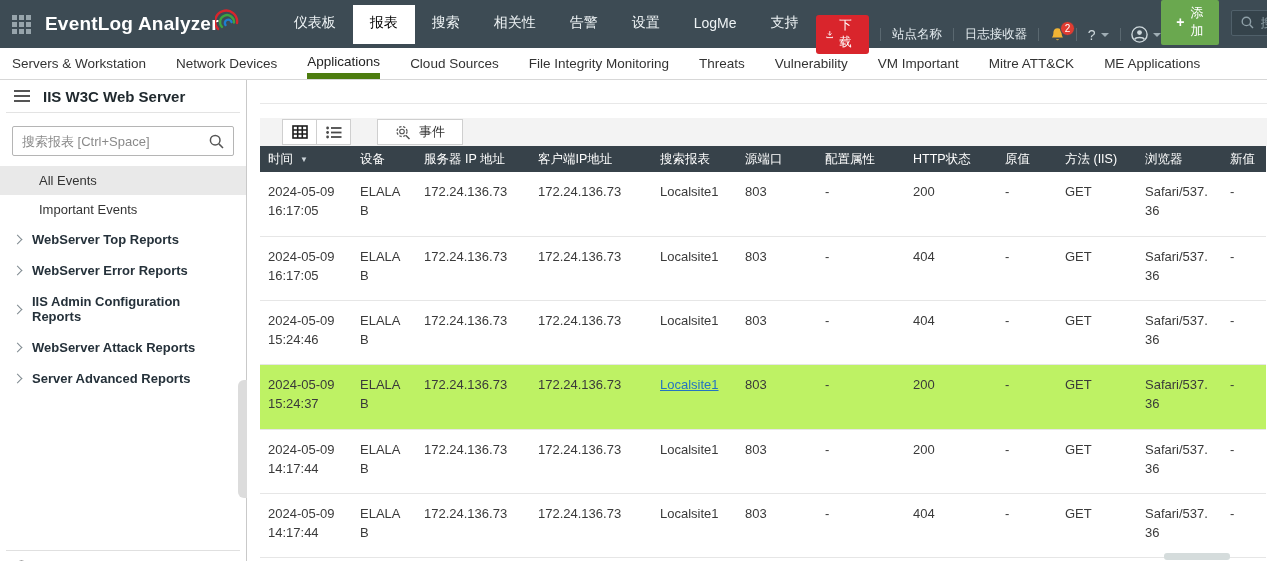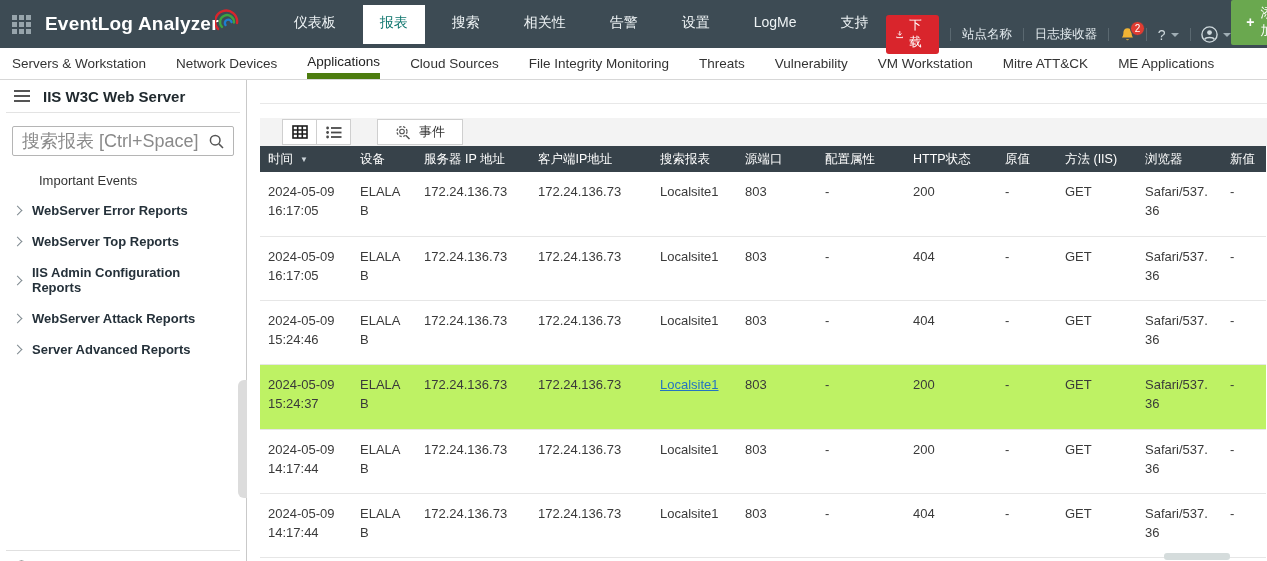--- a/index.html
+++ b/index.html
@@ -10,23 +10,23 @@
   }
 
   
   .topbar { position:relative; height:48px; background:#3d4b54; display:flex; color:#fff; }
   .tb-left { display:flex; align-items:center; padding-left:12px; }
   .appgrid { display:grid; grid-template-columns:repeat(3,5px); grid-template-rows:repeat(3,5px); gap:2px; cursor:pointer; }
   .appgrid span { background:#97a4ab; width:5px; height:5px; }
   .logo-wrap { display:flex; align-items:center; margin-left:14px; }
   .logo-text { font-size:19px; font-weight:bold; color:#fff; letter-spacing:.2px; white-space:nowrap; }
   .swoosh { margin-left:-4px; margin-top:-12px; }
-  .tb-nav { display:flex; align-items:flex-start; margin-left:38px;gap:10px; }
+  .tb-nav { display:flex; align-items:center; margin-left:38px; }
   .tb-nav-item { padding:9px 17px 12px; font-size:14px; color:#eef3f5; cursor:pointer; white-space:nowrap; }
-  .tb-nav-item.active { background:#fff; color:#0f766e; }
+  .tb-nav-item.active { background:#fff; color:#000000; }
   .tb-right { margin-left:auto; display:flex; flex-direction:row; align-items:flex-end; padding:0 10px 3px 0; }
   .tb-row1 { display:flex; align-items:center; height:21px; font-size:12.5px; color:#e3eaee; }
   .tb-row1 .sep { width:1px; height:13px; background:#5a6870; margin:0 11px; }
   .dl-btn { background:#d9252c; border-radius:3px; padding:2px 13px 3px 10px; display:flex; align-items:center; gap:6px; font-size:12.5px; color:#fff; cursor:pointer; }
   .tb-link { cursor:pointer; white-space:nowrap; }
   .bell-wrap { position:relative; cursor:pointer; display:flex; align-items:center; }
   .badge { position:absolute; top:-6px; right:-10px; background:#e03c31; color:#fff; font-size:10px; line-height:13px; min-width:15px; text-align:center; border-radius:8px; padding:0 3px; border:1px solid #3d4b54; }
   .caret-dn { display:inline-block; width:0; height:0; border-left:4px solid transparent; border-right:4px solid transparent; border-top:4px solid #9fadb4; margin-left:5px; }
   .help-q { font-size:14px; color:#cfd9dd; cursor:pointer; display:flex; align-items:center; }
   .avatar-wrap { display:flex; align-items:center; cursor:pointer; }
@@ -47,21 +47,21 @@
   
   .bodyrow { display:flex; height:481px; }
 
   
   .sidebar { position:relative; width:247px; min-width:247px; border-right:1px solid #c9c9c9; background:#fff; }
   .sb-head { display:flex; align-items:center; gap:13px; height:33px; margin:0 6px; padding:0 8px; border-bottom:1px solid #e3e3e3; }
   .hamburger { display:flex; flex-direction:column; gap:3px; cursor:pointer; }
   .hamburger span { width:16px; height:2px; background:#555; }
   .sb-title { font-size:15px; font-weight:bold; color:#20292e; white-space:nowrap; }
   .sb-search { margin:13px 12px 10px; height:30px; border:1px solid #b5b5b5; border-radius:2px; display:flex; align-items:center; padding:0 9px; gap:6px; background:#fff; }
-  .sb-search input { flex:1; min-width:0; border:none; outline:none; font-size:18px; color:#0f766e; font-family:"Liberation Sans",sans-serif; }
+  .sb-search input { flex:1; min-width:0; border:none; outline:none; font-size:13px; color:#0f766e; font-family:"Liberation Sans",sans-serif; }
   .sb-search input::placeholder { color:#8a8a8a; }
   .tree { font-size:13px; }
   .tree-parent { display:flex; align-items:center; gap:11px; padding:8px 14px; font-weight:bold; color:#25313a; cursor:pointer; }
   .chev { width:7px; height:7px; border-right:1.6px solid #7f8a90; border-bottom:1.6px solid #7f8a90; flex:none; }
   .chev.down { transform:rotate(45deg); margin-top:-3px; }
   .chev.right { transform:rotate(-45deg); }
   .tree-child { padding:7px 14px 7px 39px; color:#333; cursor:pointer; }
   .tree-child.selected { background:#e9e9e9; }
   .sb-bottom { position:absolute; left:0; right:0; bottom:-14px; }
   .sb-bottom .divider { border-top:1px solid #e0e0e0; margin:0 6px; }
@@ -179,21 +179,21 @@
   </div>
 
   <div class="subnav">
     <span class="sn-item">Servers &amp; Workstation</span>
     <span class="sn-item">Network Devices</span>
     <span class="sn-item active">Applications</span>
     <span class="sn-item">Cloud Sources</span>
     <span class="sn-item">File Integrity Monitoring</span>
     <span class="sn-item">Threats</span>
     <span class="sn-item">Vulnerability</span>
-    <span class="sn-item">VM Workstation</span>
+    <span class="sn-item">VM Important</span>
     <span class="sn-item">Mitre ATT&amp;CK</span>
     <span class="sn-item">ME Applications</span>
     <div class="sn-right">
       <span class="sn-caret"></span>
 
     </div>
   </div>
 
   <div class="bodyrow">
 
@@ -207,28 +207,29 @@
         <span class="sb-title">IIS W3C Web Server</span>
       </div>
       <div class="sb-search">
         <input type="text" placeholder="搜索报表 [Ctrl+Space]" style="">
         <svg width="15" height="15" viewBox="0 0 15 15">
           <circle cx="6.2" cy="6.2" r="4.8" fill="none" stroke="#555" stroke-width="1.5"></circle>
           <path d="M9.9 9.9 L14 14" stroke="#555" stroke-width="1.5"></path>
         </svg>
       </div>
       <div class="tree">
+        <div class="tree-child selected">All Events</div>
         <div class="tree-child">Important Events</div>
         <div class="tree-parent">
           <i class="chev right"></i>
-          <span>WebServer Error Reports</span>
+          <span>WebServer Top Reports</span>
         </div>
         <div class="tree-parent">
           <i class="chev right"></i>
-          <span>WebServer Top Reports</span>
+          <span>WebServer Error Reports</span>
         </div>
         <div class="tree-parent">
           <i class="chev right"></i>
           <span>IIS Admin Configuration Reports</span>
         </div>
         <div class="tree-parent">
           <i class="chev right"></i>
           <span>WebServer Attack Reports</span>
         </div>
         <div class="tree-parent">

